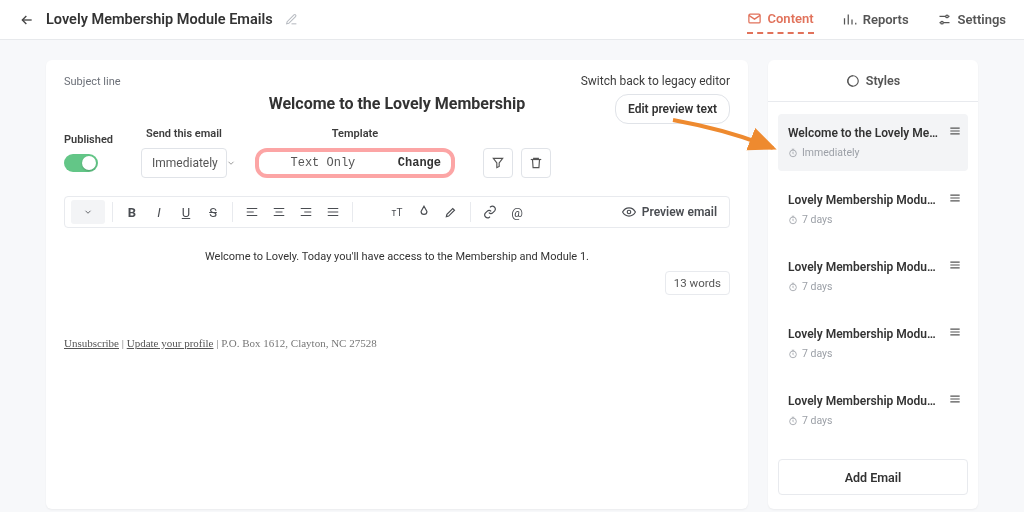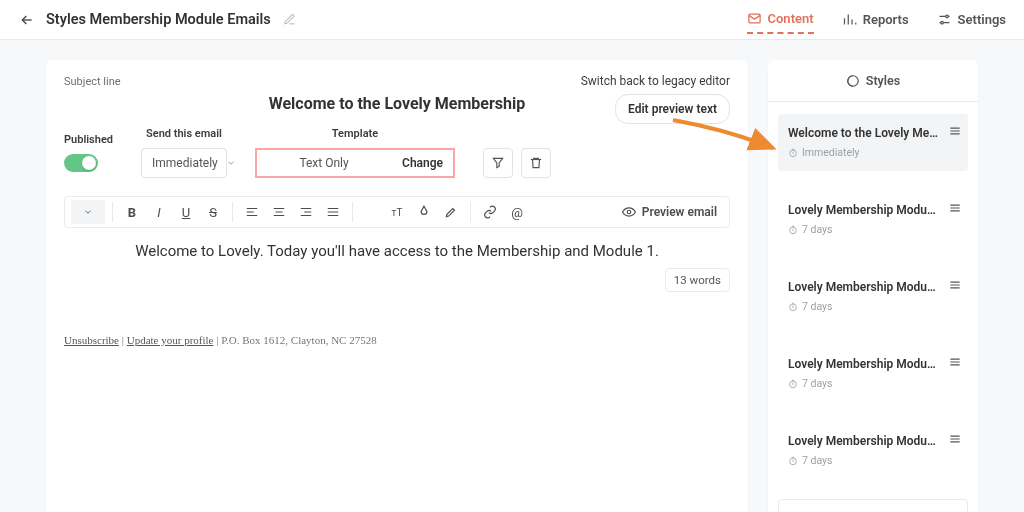--- a/index.html
+++ b/index.html
@@ -31,49 +31,49 @@
   .row2 { display: flex; align-items: center; gap: 28px; margin-top: 14px; }
   .row2 .group { display: flex; flex-direction: column; gap: 8px; }
   .row2 .group .lbl { font-size: 11px; font-weight: 600; color: #3c3c3c; }
   .toggle { width: 34px; height: 18px; background: #63c687; border-radius: 10px; position: relative; cursor: pointer; }
   .toggle::after { content:""; position:absolute; right:2px; top:2px; width:14px; height:14px; background:#fff; border-radius:50%; box-shadow:0 1px 2px rgba(0,0,0,.2); }
 
   .select { height: 30px; border:1px solid #e0e3e8; border-radius:4px; background:#fff; display:flex; align-items:center; padding:0 10px; font-size:12px; color:#555; gap:8px; cursor:pointer; }
   .select.small { width: 86px; }
   .select .chev { margin-left:auto; color:#888; }
 
-  .template-box { display:flex; align-items:center; border:2px solid #fca5a5; border-radius:0; height:30px; width: 200px; overflow:hidden; }
+  .template-box { display:flex; align-items:center; border:4px solid #fca5a5; border-radius:12px; height:30px; width: 200px; overflow:hidden;font-family:Liberation Mono, monospace; }
   .template-box .tname { padding:0 10px; font-size:12px; color:#555; flex:1; }
   .template-box .change { padding:0 10px; font-size:12px; font-weight:600; color:#333; cursor:pointer; border-left:1px solid transparent; }
 
   .row2 .icon-btn { width:30px; height:30px; border:1px solid #e0e3e8; border-radius:4px; display:flex; align-items:center; justify-content:center; cursor:pointer; color:#555; }
 
   .edit-prev-btn { position:absolute; height:30px; border:1px solid #e0e3e8; border-radius:13px; background:#fff; display:flex; align-items:center; padding:0 12px; font-size:12px; font-weight:600; color:#333; cursor:pointer; }
 
   
   .editor-toolbar { margin-top:18px; height:32px; border:1px solid #e8eaee; border-radius:4px; display:flex; align-items:center; padding:0 6px; gap:3px; }
   .tb-sep { width:1px; height:20px; background:#e8eaee; margin:0 4px; }
   .tb-btn { width:24px; height:24px; display:flex; align-items:center; justify-content:center; color:#4a4d52; cursor:pointer; border-radius:3px; }
   .tb-btn.preview { width:auto; gap:6px; font-size:12px; font-weight:600; padding:0 6px; }
   .editor-toolbar .grow { flex:1; }
 
-  .editor-body { margin-top:6px; font-size:15px; color:#333; padding: 8px 16px 8px 16px; }
+  .editor-body { margin-top:14px; font-size:11px; color:#333; padding: 8px 16px 8px 16px; }
 
   .editor-footer { margin-top:36px; display:flex; align-items:center; gap:10px; font-size:11px; }
   .editor-footer .footer-text { color:#777;font-family:Liberation Serif, serif; }
   .editor-footer a { color:#555; text-decoration: underline; cursor:pointer; }
   .word-count { margin-left:auto; border:1px solid #e8eaee; border-radius:4px; padding:4px 8px; font-size:11.5px; color:#555; margin-bottom:6px; }
 
   
   .sidebar { width: 210px; background:#fff; border-radius:6px; box-shadow:0 1px 2px rgba(0,0,0,.05); padding:0; display:flex; flex-direction:column; }
   .sidebar-tabs { display:flex; height:42px; }
   .sidebar-tabs .stab { flex:1; display:flex; align-items:center; justify-content:center; gap:6px; font-size:12.5px; font-weight:600; color:#555; cursor:pointer; border-bottom:1px solid #e8eaee; }
   .sidebar-tabs .stab.active { color:#e1725b; border-bottom:2px solid #e1725b; }
 
-  .email-list { display:flex; flex-direction:column; padding:12px 10px; gap:20px; }
+  .email-list { display:flex; flex-direction:column; padding:12px 10px; gap:10px; }
   .email-item { padding:12px 10px; border-radius:4px; position:relative; cursor:grab; }
   .email-item .title { font-size:12px; font-weight:600; color:#333; white-space:nowrap; overflow:hidden; text-overflow:ellipsis; padding-right:20px; }
   .email-item .meta { font-size:10.5px; color:#9ca0a7; margin-top:6px; display:flex; align-items:center; gap:4px; }
   .email-item .drag { position:absolute; right:6px; top:10px; color:#555; cursor:pointer; }
   .email-item.selected { background:#f3f4f6; }
 
   .add-email { margin:8px 10px 14px 10px; height:36px; border:1px solid #e8eaee; border-radius:4px; display:flex; align-items:center; justify-content:center; font-size:12.5px; font-weight:600; color:#333; cursor:pointer; }
 
   
   .arrow { position:absolute; left:668px; top:110px; pointer-events:none; }
@@ -83,21 +83,21 @@
 </head>
 <body>
 
 <div class="topbar">
   <div class="back">
     <svg width="16" height="16" viewBox="0 0 24 24" fill="none" stroke="currentColor" stroke-width="2">
         <path d="M19 12H5"></path>
         <path d="M11 18l-6-6 6-6"></path>
       </svg>
   </div>
-  <div class="page-title">Styles Membership Module Emails</div>
+  <div class="page-title">Lovely Membership Module Emails</div>
   <div class="edit-title">
     <svg width="13" height="13" viewBox="0 0 24 24" fill="none" stroke="currentColor" stroke-width="2">
         <path d="M12 20h9"></path>
         <path d="M16.5 3.5a2.1 2.1 0 013 3L7 19l-4 1 1-4z"></path>
       </svg>
   </div>
   <div class="spacer"></div>
   <div class="topnav">
     <div class="item active underlined">
       <svg viewBox="0 0 24 24" fill="none" stroke="currentColor" stroke-width="2">

